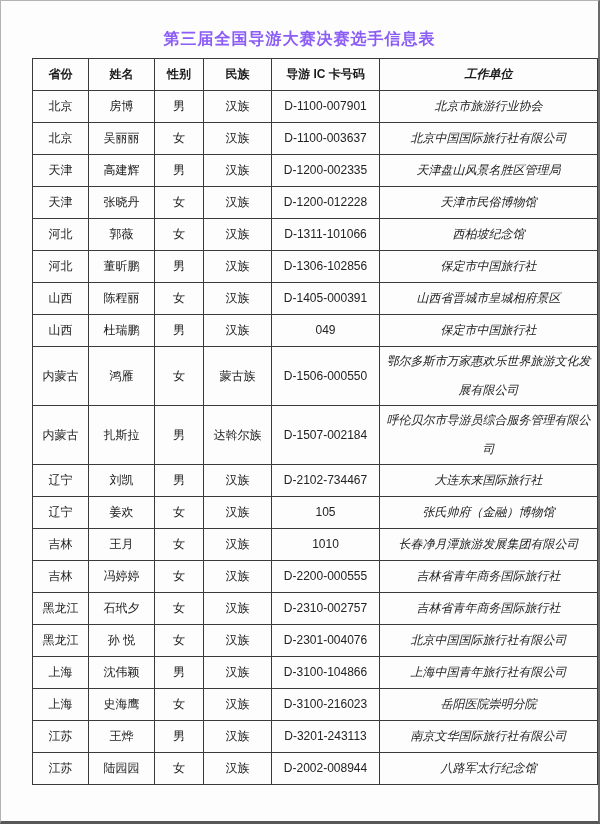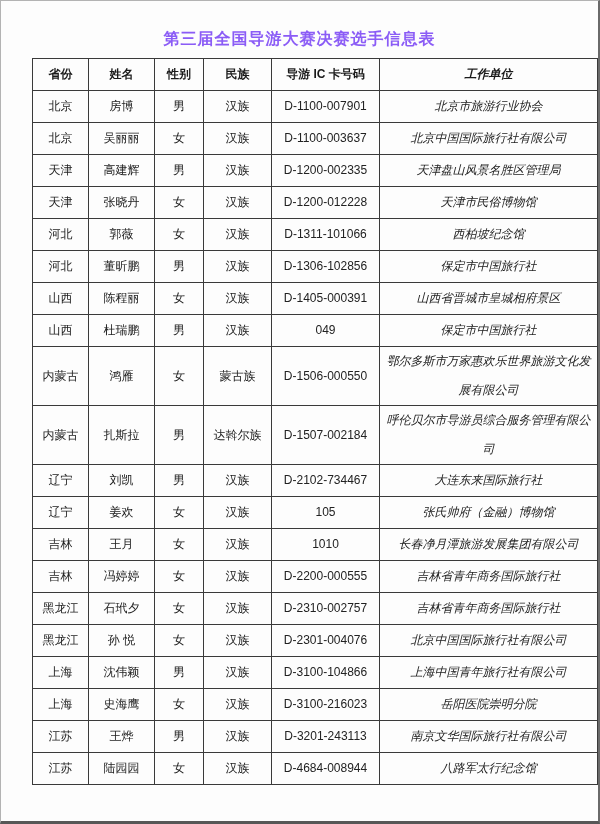--- a/index.html
+++ b/index.html
@@ -228,18 +228,18 @@
           <td class="col-gender">男</td>
           <td class="col-ethnicity">汉族</td>
           <td class="col-ic_card">D-3201-243113</td>
           <td class="col-work_unit">南京文华国际旅行社有限公司</td>
         </tr>
         <tr>
           <td class="col-province">江苏</td>
           <td class="col-name">陆园园</td>
           <td class="col-gender">女</td>
           <td class="col-ethnicity">汉族</td>
-          <td class="col-ic_card">D-4684-008944</td>
+          <td class="col-ic_card">D-2002-008944</td>
           <td class="col-work_unit">八路军太行纪念馆</td>
         </tr>
       </tbody>
   </table>
 </div>
 
 </body></html>

